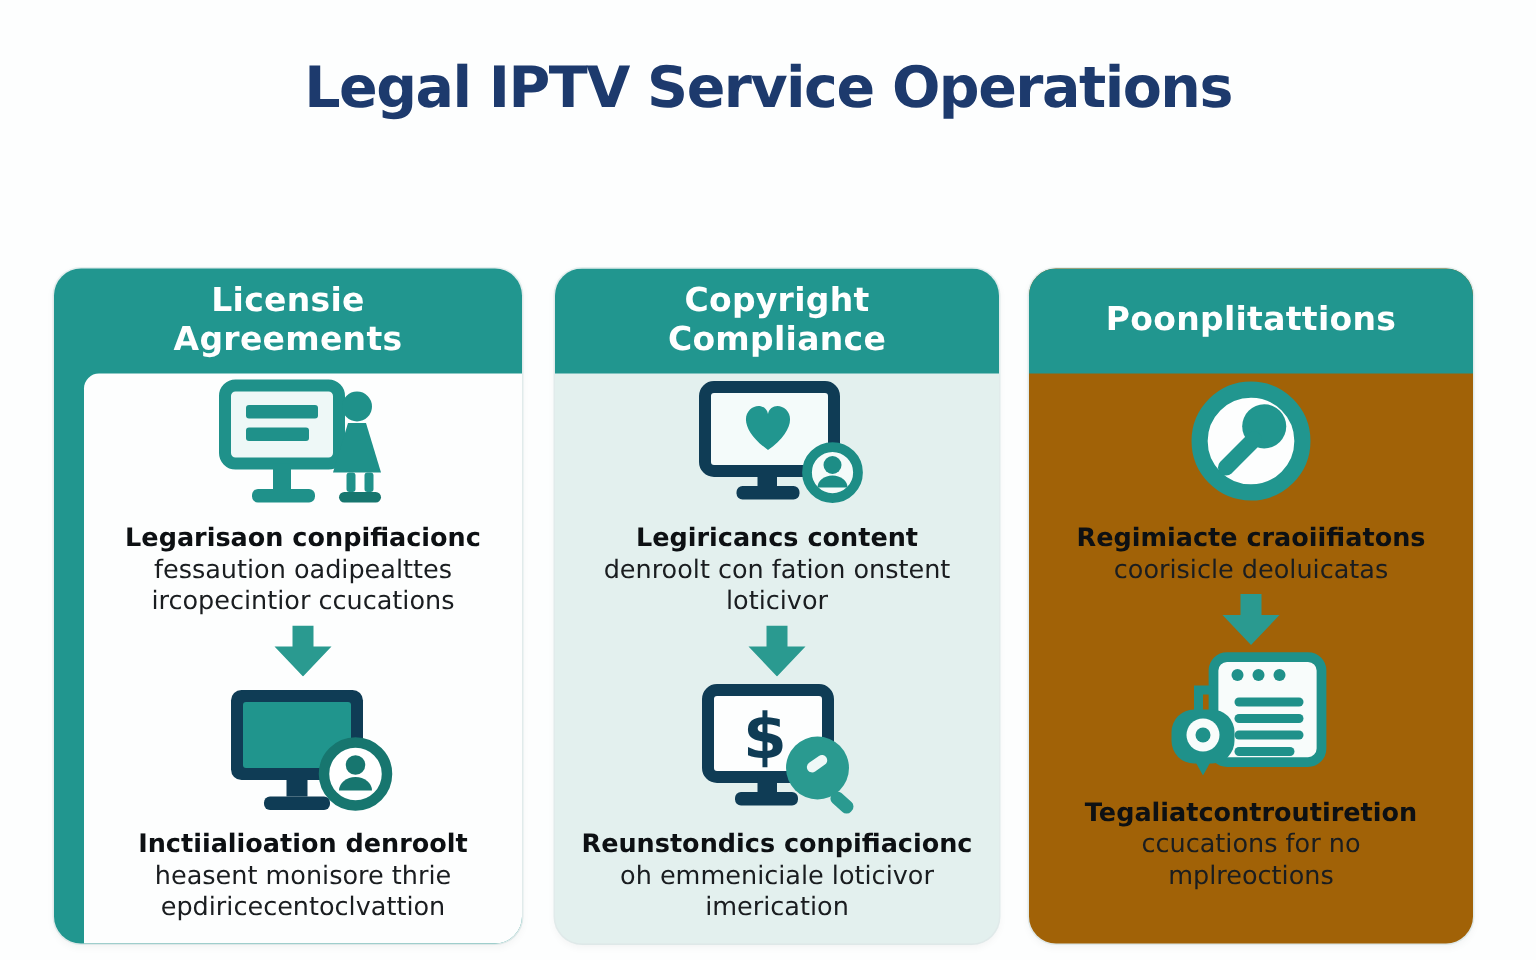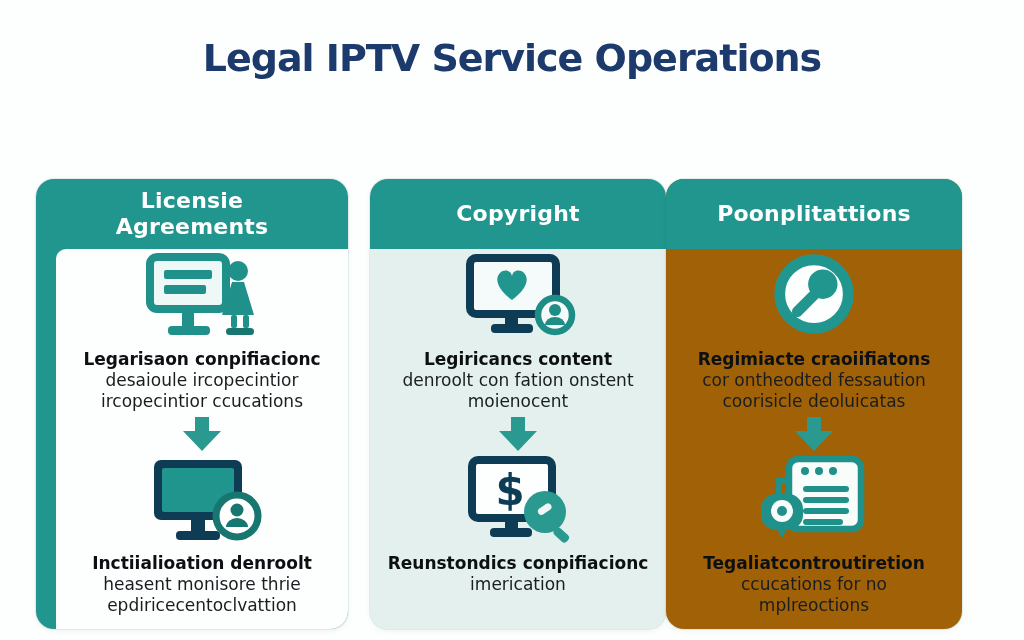--- a/index.html
+++ b/index.html
@@ -23,21 +23,21 @@
   .cards { position:absolute; top:143px; left:36px; display:flex; }
 
   .card {
     height:450px;
     border-radius:18px;
     overflow:hidden;
     position:relative;
     box-shadow: 0 0 0 1px rgba(30,120,114,0.10), 0 2px 6px rgba(0,0,0,0.05);
   }
   .card1 { width:312px; background:#21968f; margin-right:22px; }
-  .card2 { width:296px; background:#e3f0ee; }
+  .card2 { width:296px; background:#e3f0ee; margin-right:20px; }
   .card3 { width:296px; background:#a16207; }
 
   .card-header {
     height:70px;
     background:#21968f;
     display:flex; flex-direction:column;
     align-items:center; justify-content:center;
     color:#ffffff;
     font-weight:bold;
     font-size:22px;
@@ -99,21 +99,21 @@
             <rect x="26" y="75" width="42" height="9" rx="4" fill="#1f918a"></rect>
             <circle cx="96" cy="20" r="10" fill="#1f918a"></circle>
             <path d="M90 31 h12 l10 33 h-32 z" fill="#1f918a"></path>
             <rect x="89" y="64" width="6" height="13" rx="2" fill="#1f918a"></rect>
             <rect x="101" y="64" width="6" height="13" rx="2" fill="#1f918a"></rect>
             <rect x="84" y="77" width="28" height="7" rx="3.5" fill="#17766f"></rect>
           </svg>
         </div>
         <div class="tblock">
           <div class="tb-bold">Legarisaon conpifiacionc</div>
-          <div>desaioule ircopecintior</div>
+          <div>fessaution oadipealttes</div>
           <div>ircopecintior ccucations</div>
         </div>
         <div class="arrow-wrap">
           <svg width="40" height="34" viewBox="0 0 40 34">
               <polygon points="13,0 27,0 27,14 39,14 20,34 1,14 13,14" fill="#2a9a90"></polygon>
             </svg>
         </div>
         <div class="icon-slot">
           <svg width="120" height="86" viewBox="0 0 120 86">
             <rect x="12" y="4" width="88" height="60" rx="7" fill="#0f3c55"></rect>
@@ -129,77 +129,78 @@
           <div class="tb-bold">Inctiialioation denroolt</div>
           <div>heasent monisore thrie</div>
           <div>epdiricecentoclvattion</div>
         </div>
       </div>
     </section>
 
     <section class="card card2">
       <header class="card-header">
         <div>Copyright</div>
+        <div>Compliance</div>
       </header>
       <div class="card-body">
         <div class="icon-slot">
           <svg width="120" height="86" viewBox="0 0 120 86">
             <rect x="12" y="6" width="86" height="56" rx="6" fill="#f4fbfa" stroke="#0f3c55" stroke-width="8"></rect>
             <path d="M54 48 C40 38 36 27 42 21 C46 17 53 18 54 24 C55 18 62 17 66 21 C72 27 68 38 54 48 Z" fill="#21968f"></path>
             <rect x="47" y="62" width="13" height="10" fill="#0f3c55"></rect>
             <rect x="33" y="72" width="42" height="9" rx="4" fill="#0f3c55"></rect>
             <circle cx="97" cy="63" r="17" fill="#f4fbfa" stroke="#1d8d86" stroke-width="6.5"></circle>
             <circle cx="97" cy="58" r="6" fill="#1d8d86"></circle>
             <path d="M87 73 a10 8 0 0 1 20 0 z" fill="#1d8d86"></path>
           </svg>
         </div>
         <div class="tblock">
           <div class="tb-bold">Legiricancs content</div>
           <div>denroolt con fation onstent</div>
-          <div>moienocent</div>
+          <div>loticivor</div>
         </div>
         <div class="arrow-wrap">
           <svg width="40" height="34" viewBox="0 0 40 34">
               <polygon points="13,0 27,0 27,14 39,14 20,34 1,14 13,14" fill="#2a9a90"></polygon>
             </svg>
         </div>
         <div class="icon-slot">
           <svg width="120" height="88" viewBox="0 0 120 88">
             <rect x="14" y="5" width="80" height="58" rx="6" fill="#fdfefe" stroke="#0f3c55" stroke-width="8"></rect>
             <text x="52" y="50" font-size="42" font-weight="bold" fill="#0f3c55" text-anchor="middle" font-family="DejaVu Sans, sans-serif">$</text>
             <rect x="47" y="63" width="13" height="10" fill="#0f3c55"></rect>
             <rect x="32" y="73" width="42" height="9" rx="4" fill="#0f3c55"></rect>
             <circle cx="87" cy="57" r="21" fill="#2a9a90"></circle>
             <rect x="79" y="51" width="15" height="7" rx="3.5" fill="#eef8f7" transform="rotate(-35 86 54)"></rect>
             <rect x="100" y="71" width="17" height="9" rx="4" fill="#2a9a90" transform="rotate(42 100 71)"></rect>
           </svg>
         </div>
         <div class="tblock">
           <div class="tb-bold">Reunstondics conpifiacionc</div>
+          <div>oh emmeniciale loticivor</div>
           <div>imerication</div>
         </div>
       </div>
     </section>
 
     <section class="card card3">
       <header class="card-header">
         <div>Poonplitattions</div>
         <div></div>
       </header>
       <div class="card-body">
         <div class="icon-slot">
           <svg width="96" height="94" viewBox="0 0 96 96">
             <circle cx="48" cy="47" r="35" fill="#fdfefe" stroke="#21968f" stroke-width="11"></circle>
             <circle cx="57" cy="37" r="15" fill="#21968f"></circle>
             <line x1="50" y1="46" x2="31" y2="65" stroke="#21968f" stroke-width="11" stroke-linecap="round"></line>
           </svg>
         </div>
         <div class="tblock">
           <div class="tb-bold">Regimiacte craoiifiatons</div>
-          <div>cor ontheodted fessaution</div>
           <div>coorisicle deoluicatas</div>
         </div>
         <div class="arrow-wrap">
           <svg width="40" height="34" viewBox="0 0 40 34">
               <polygon points="13,0 27,0 27,14 39,14 20,34 1,14 13,14" fill="#2a9a90"></polygon>
             </svg>
         </div>
         <div class="icon-slot">
           <svg width="110" height="90" viewBox="0 0 110 90">
             <rect x="30" y="5" width="72" height="70" rx="9" fill="#f8fcfb" stroke="#1f918a" stroke-width="6.5"></rect>

